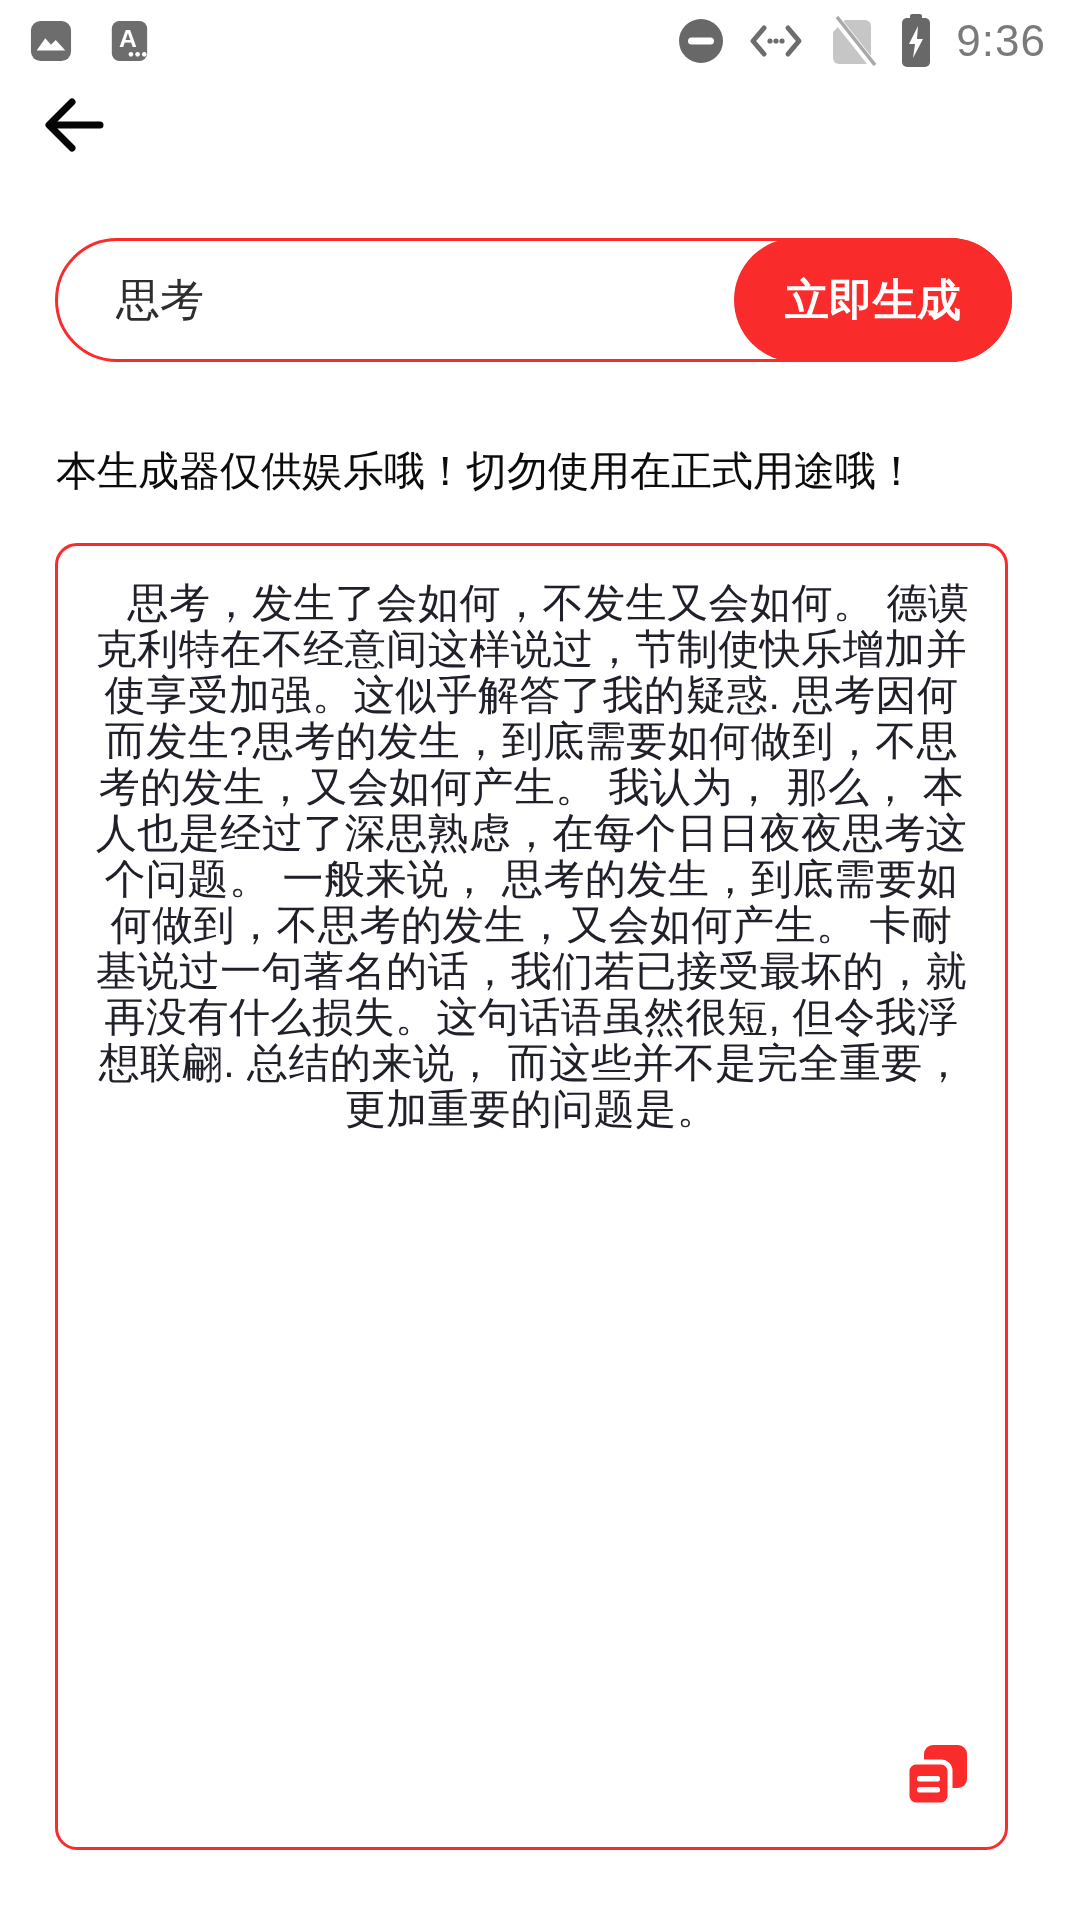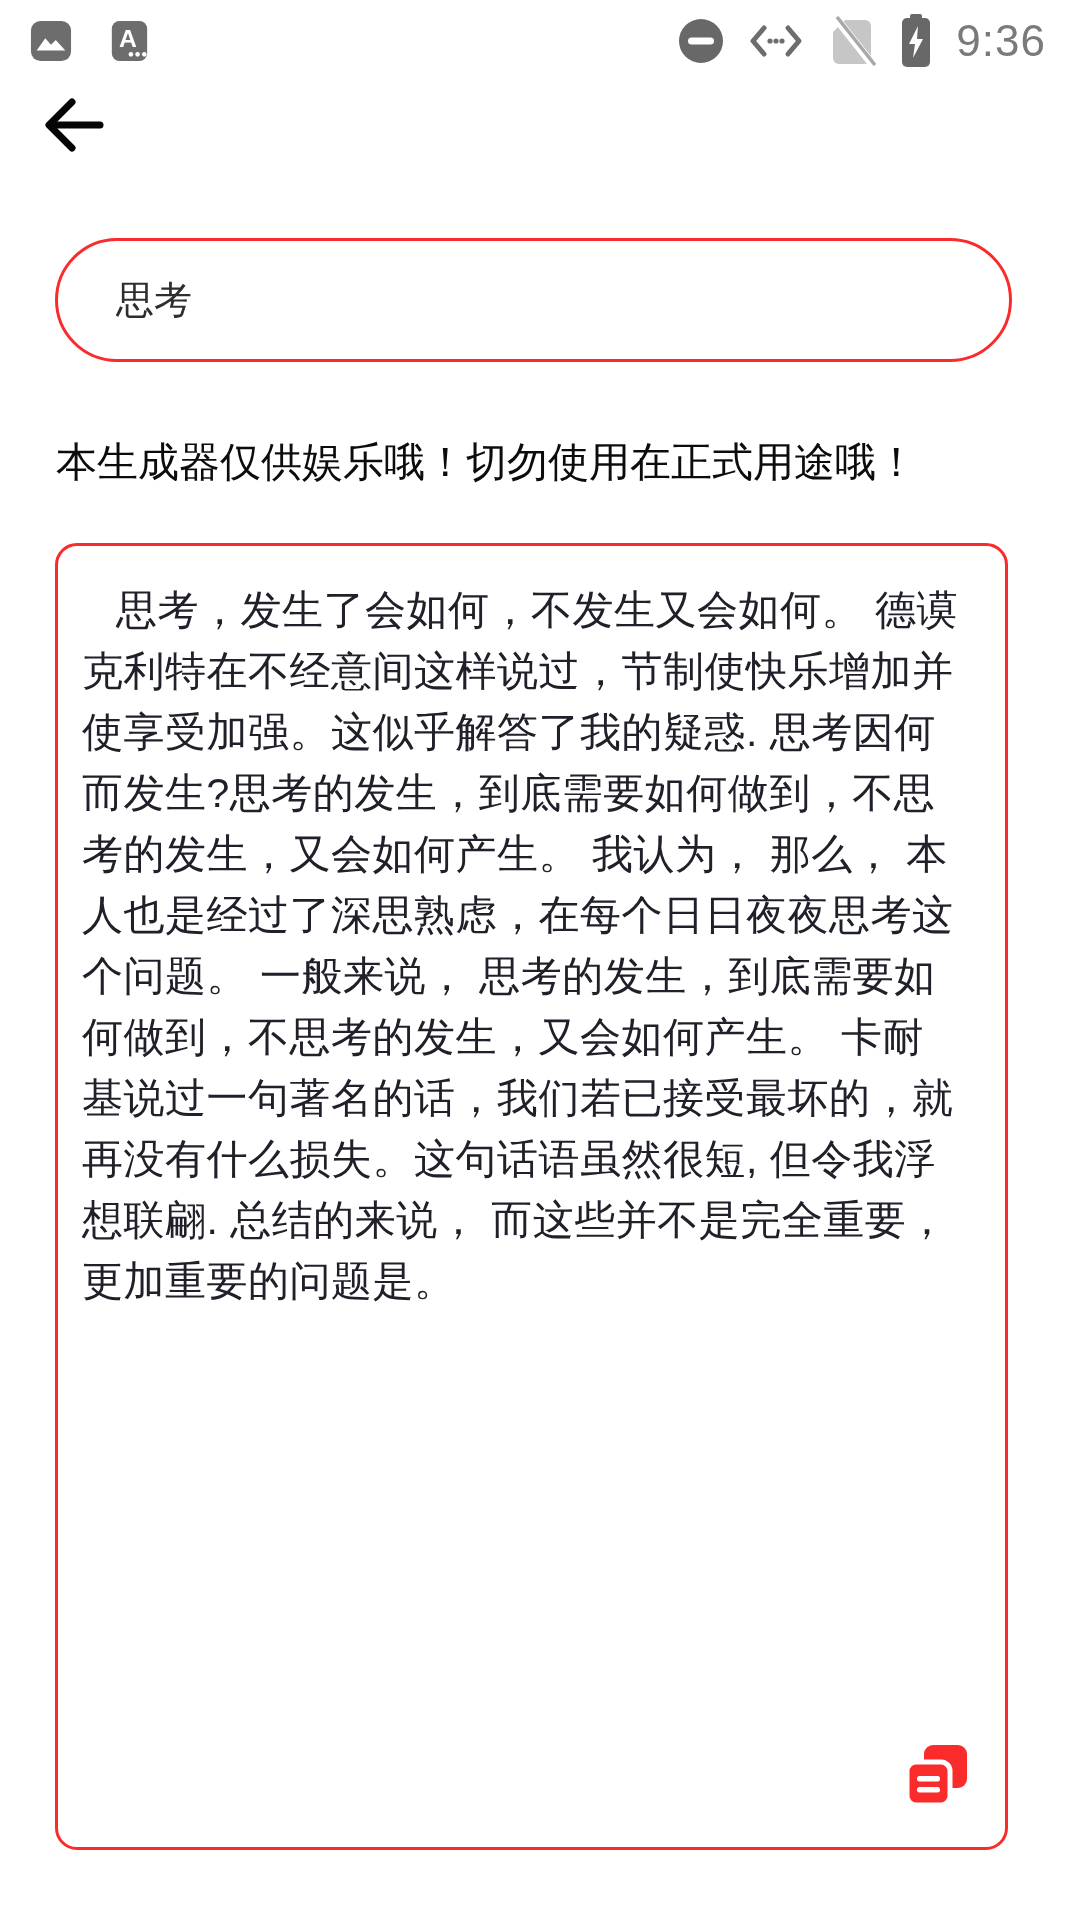--- a/index.html
+++ b/index.html
@@ -25,42 +25,42 @@
   .back-button { position:absolute; left:40px; top:94px; width:66px; height:62px;
     background:none; border:none; padding:0; cursor:pointer; }
 
   
   .gen-field {
     position:absolute; left:55px; top:238px; width:957px; height:124px;
     border:3px solid var(--accent); border-radius:64px; background:#fff;
   }
   .gen-input {
     position:absolute; left:38px; top:4px; height:110px; width:600px;
-    border:none; outline:none; font-size:38px; color:#2e2e2e; background:transparent;
+    border:none; outline:none; font-size:44px; color:#2e2e2e; background:transparent;
     padding:0 0 0 20px; font-family:inherit;
   }
   .gen-btn {
     position:absolute; right:-3px; top:-3px; height:124px; width:278px;
     background:var(--accent); border:none; border-radius:64px;
     color:#ffffff; font-size:44px; font-weight:bold; cursor:pointer;
     display:flex; align-items:center; justify-content:center; font-family:inherit;
   }
 
   
-  .disclaimer { position:absolute; left:56px; top:435px; font-size:41px; color:#0c0c0c; }
+  .disclaimer { position:absolute; left:56px; top:444px; font-size:41px; color:#0c0c0c; }
 
   
   .result-box {
     position:absolute; left:55px; top:543px; width:953px; height:1307px;
     border:3px solid var(--accent); border-radius:22px; background:#fff;
     overflow:hidden; padding:34px 24px 0 24px;
   }
   .result-box p {
-    margin:0; font-size:41px; line-height:61px; color:var(--text-dark);
-    white-space:pre-line; text-indent:34px; letter-spacing:0.5px;
+    margin:0; font-size:41px; line-height:46px; color:var(--text-dark);
+    white-space:pre-line; text-indent:34px; letter-spacing:0.5px;text-align:center;
   }
 
   
   .copy-button {
     position:absolute; left:903px; top:1743px; width:68px; height:68px;
     background:none; border:none; padding:0; cursor:pointer;
   }
   svg { display:block; }
 </style>
 </head>
@@ -108,20 +108,21 @@
 
 <button class="back-button" aria-label="back">
   <svg width="66" height="62" viewBox="0 0 66 62">
     <line x1="60" y1="31" x2="10" y2="31" stroke="#050505" stroke-width="7" stroke-linecap="round"></line>
     <polyline points="32,8 9,31 32,54" fill="none" stroke="#050505" stroke-width="7" stroke-linecap="round" stroke-linejoin="round"></polyline>
   </svg>
 </button>
 
 <div class="gen-field">
   <input class="gen-input" type="text" value="思考" style="">
+  <button class="gen-btn">立即生成</button>
 </div>
 
 <div class="disclaimer">本生成器仅供娱乐哦！切勿使用在正式用途哦！</div>
 
 <div class="result-box">
   <p>思考，发生了会如何，不发生又会如何。 德谟
 克利特在不经意间这样说过，节制使快乐增加并
 使享受加强。这似乎解答了我的疑惑. 思考因何
 而发生?思考的发生，到底需要如何做到，不思
 考的发生，又会如何产生。 我认为， 那么， 本

